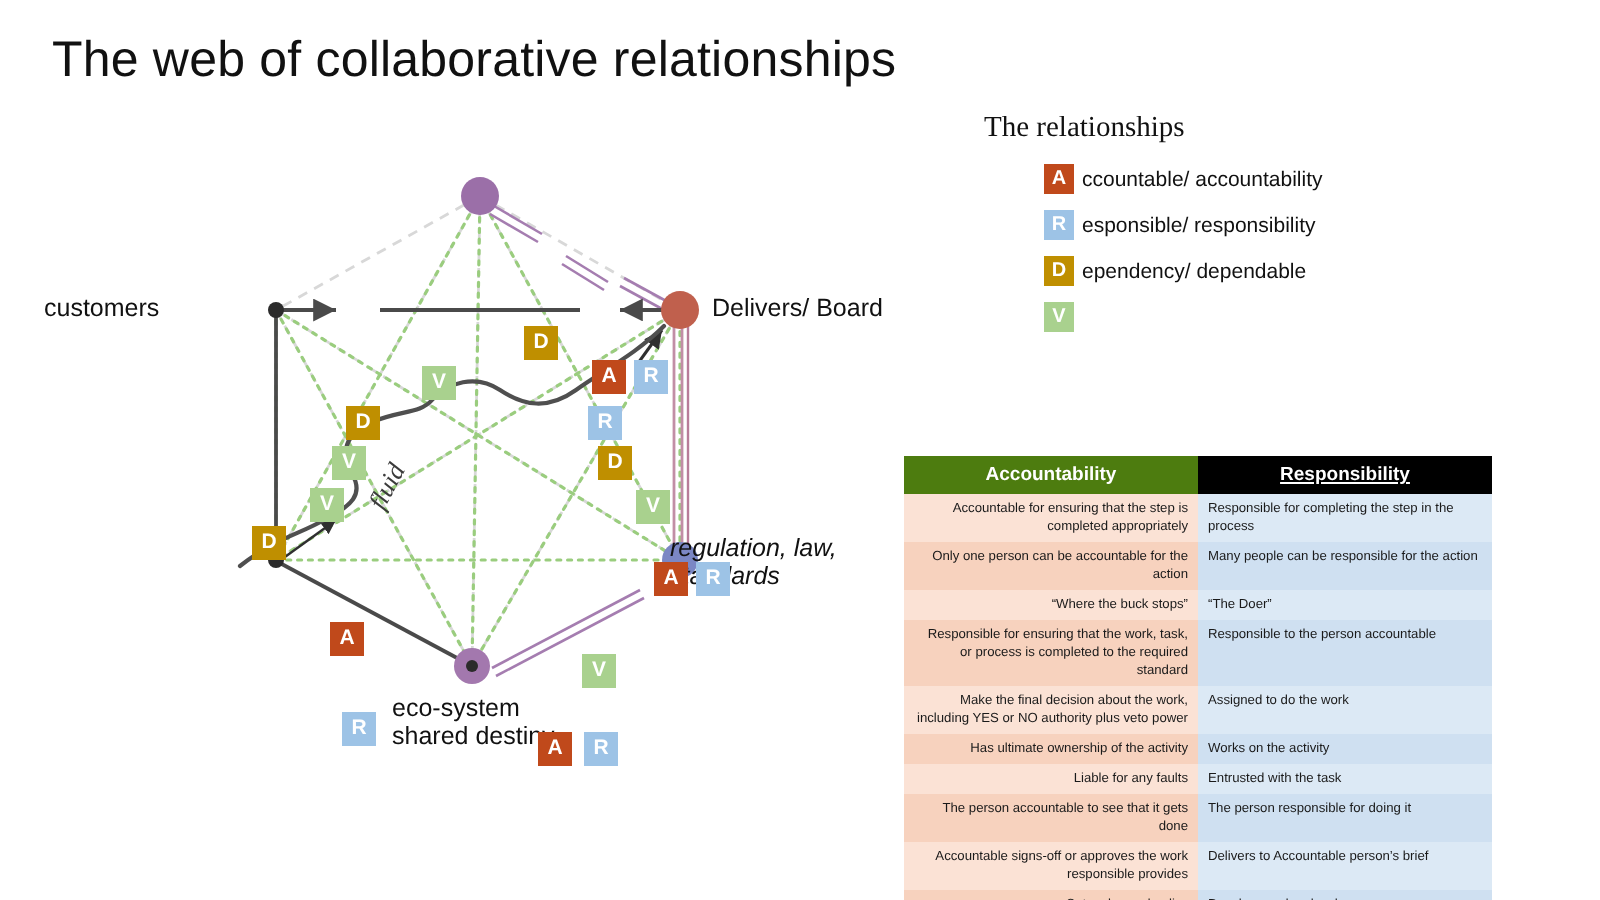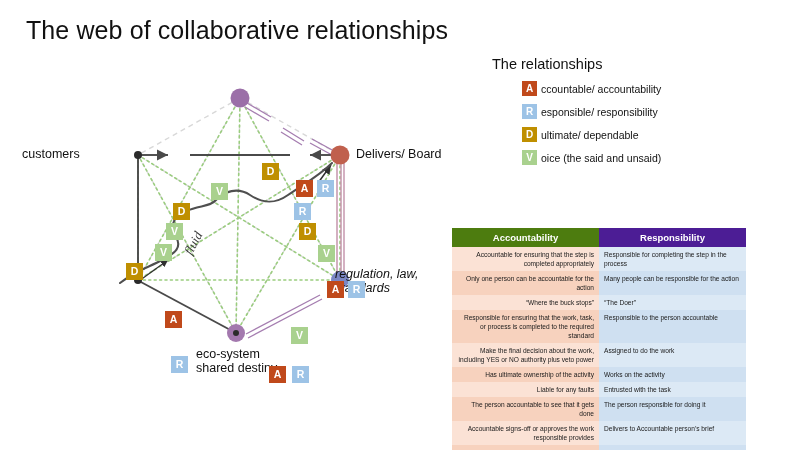--- a/index.html
+++ b/index.html
@@ -40,40 +40,40 @@
   .b-V{background:#A9D18E;}
 
   .fluid-lbl{
     position:absolute;font-size:13px;color:#3b3b3b;
     transform:rotate(-62deg);transform-origin:left top;
     font-family:"Liberation Serif", serif;font-style:italic;
   }
 
   
   #legend{position:absolute;left:492px;top:56px;width:300px;}
-  #legend-title{font-size:14.5px;color:#111;margin-bottom:9px;}
+  #legend-title{font-size:14.5px;color:#111;margin-bottom:9px;font-family:Liberation Serif, serif;}
   .legend-row{display:flex;align-items:center;margin-bottom:8px;padding-left:30px;}
   .legend-key{
     width:15px;height:15px;flex:0 0 15px;
     font-size:10px;line-height:15px;text-align:center;
     color:#fff;font-weight:600;margin-right:4px;
   }
   .legend-text{font-size:10.5px;color:#111;white-space:nowrap;text-align:right;}
 
   
   #cmp-table{
     position:absolute;left:452px;top:228px;width:294px;
     border-collapse:collapse;table-layout:fixed;
   }
   #cmp-table th{
     font-size:9.5px;font-weight:700;color:#ffffff;
     padding:4px 5px;text-align:center;
   }
   #cmp-table th.acc{background:#4d7c0f;}
-  #cmp-table th.res{background:#4c1d95;}
+  #cmp-table th.res{background:#000000;text-decoration:underline;}
   #cmp-table td{
     font-size:6.6px;line-height:9px;padding:3px 5px;color:#1a1a1a;
     vertical-align:top;
   }
   #cmp-table td.acc{background:#FBE2D5;text-align:right;width:50%;}
   #cmp-table td.res{background:#DCE9F5;text-align:left;width:50%;}
   #cmp-table tr.alt td.acc{background:#F7D2BE;}
   #cmp-table tr.alt td.res{background:#CFE0F1;}
 </style>
 </head>
@@ -214,25 +214,24 @@
         <div class="legend-row">
           <span class="legend-key" style="background: rgb(192, 73, 27);">A</span>
           <span class="legend-text">ccountable/  accountability</span>
         </div>
         <div class="legend-row">
           <span class="legend-key" style="background: rgb(157, 195, 230);">R</span>
           <span class="legend-text">esponsible/  responsibility</span>
         </div>
         <div class="legend-row">
           <span class="legend-key" style="background: rgb(191, 143, 0);">D</span>
-          <span class="legend-text">ultimate/ dependable</span>
+          <span class="legend-text">ependency/ dependable</span>
         </div>
         <div class="legend-row">
           <span class="legend-key" style="background: rgb(169, 209, 142);">V</span>
-          <span class="legend-text">oice (the said and unsaid)</span>
         </div>
       </div>
   </div>
 
   <table id="cmp-table">
     <thead>
       <tr>
         <th class="acc">Accountability</th>
         <th class="res">Responsibility</th>
       </tr>

